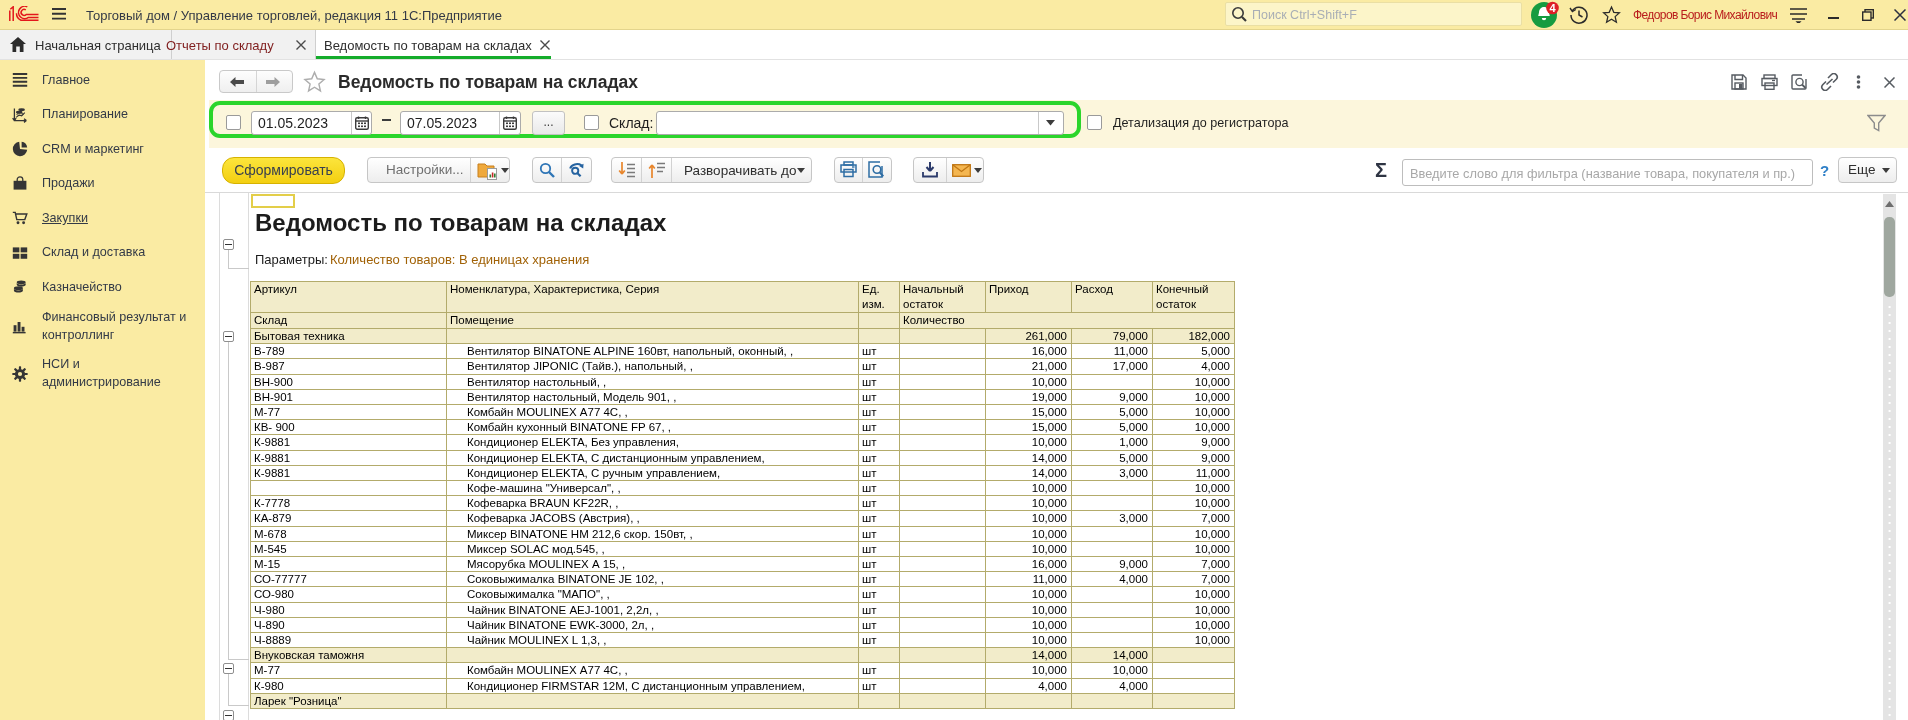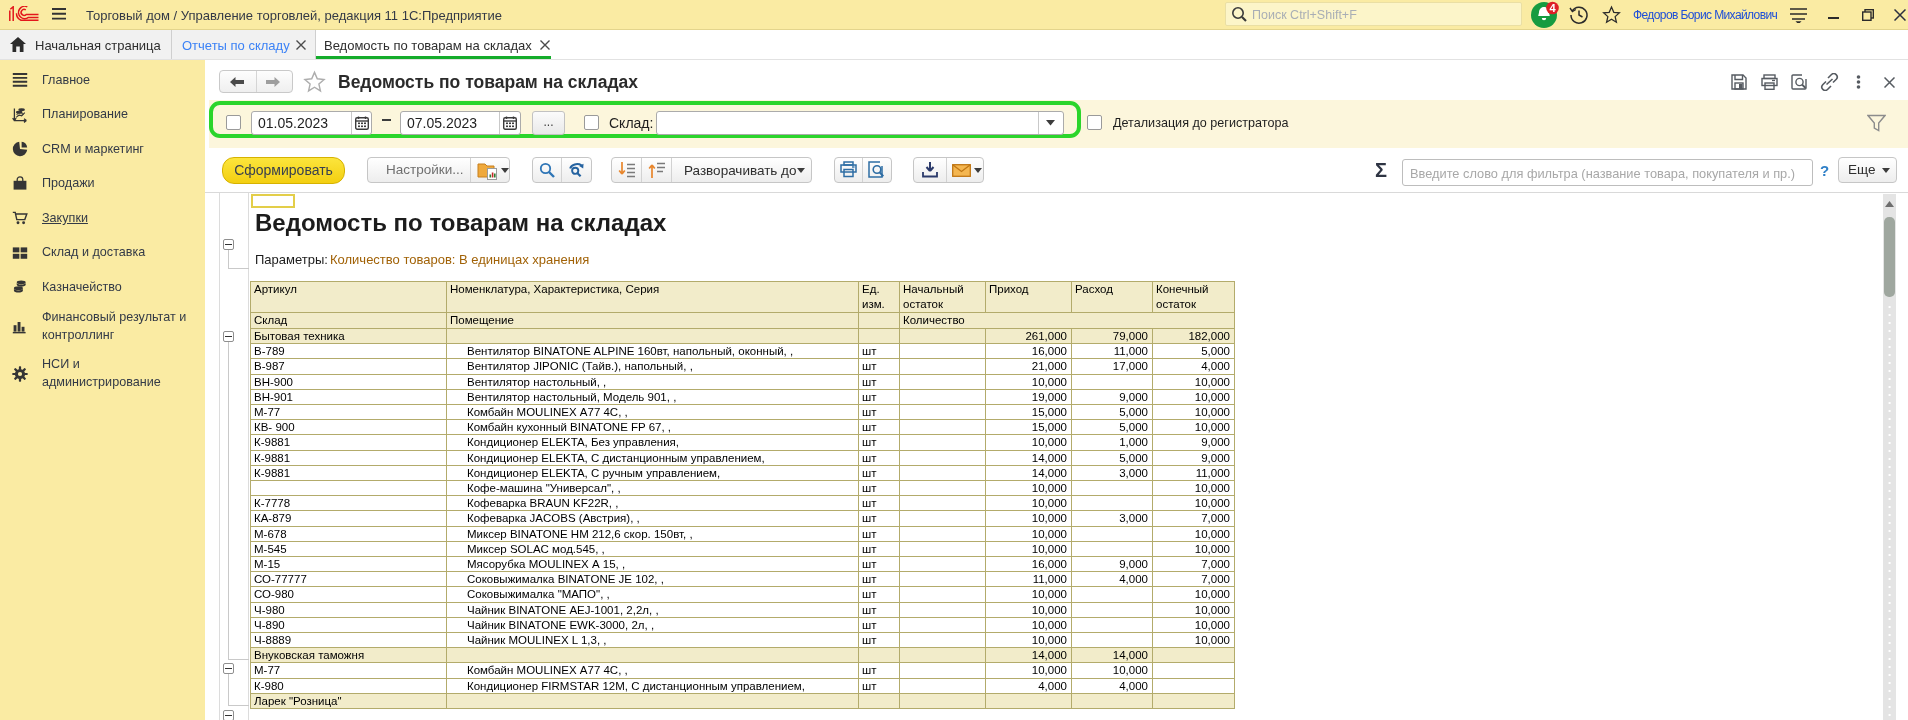--- a/index.html
+++ b/index.html
@@ -2,21 +2,21 @@
 <html><head><meta charset="utf-8">
 <style>
   html,body{margin:0;padding:0;}
   body{width:1908px;height:720px;overflow:hidden;font-family:"Liberation Sans",sans-serif;position:relative;background:#fff;}
   .abs{position:absolute;}
   
   #topbar{left:0;top:0;width:1908px;height:30px;background:#FAEBA3;border-bottom:1px solid #E3D48C;box-sizing:border-box;}
   #apptitle{left:86px;top:8px;font-size:13px;color:#333946;}
   #searchbox{left:1225px;top:2px;width:297px;height:24px;background:#FCF5C9;border:1px solid #EADFA4;border-radius:2px;box-sizing:border-box;}
   #searchph{left:1252px;top:8px;font-size:12.5px;color:#A9AEB5;}
-  #username{left:1633px;top:8px;font-size:12px;letter-spacing:-0.6px;color:#1d4ed8;}
+  #username{left:1633px;top:8px;font-size:12px;letter-spacing:-0.6px;color:#b91c1c;}
   
   #tabbar{left:0;top:30px;width:1908px;height:30px;background:#fff;border-bottom:1px solid #E2E2E2;box-sizing:border-box;}
   .tab{height:29px;box-sizing:border-box;}
   #tab1{left:0;top:30px;width:172px;background:#F1F1F1;border-right:1px solid #CFCFCF;}
   #tab2{left:172px;top:30px;width:144px;background:#F1F1F1;border-right:1px solid #CFCFCF;}
   #tab3{left:316px;top:30px;width:235px;background:#FFF;border-bottom:3.5px solid #14AC2B;}
   .tabtxt{top:6px;}
   
   #sidebar{left:0;top:60px;width:205px;height:660px;background:#FAEBA3;}
   .sbitem{left:42px;font-size:12.6px;color:#333A47;line-height:17.5px;}
@@ -108,21 +108,21 @@
   </svg>
 
 <div class="abs" id="tabbar"></div>
 <div class="abs tab" id="tab1"></div>
 <div class="abs tab" id="tab2"></div>
 <div class="abs tab" id="tab3"></div>
 <svg class="abs" style="left:10px;top:37px" width="16" height="15" viewBox="0 0 16 15">
     <path d="M8 0 L16 7 H13.5 V15 H9.8 V9.5 H6.2 V15 H2.5 V7 H0 Z" fill="#2B2B2B"></path>
   </svg>
 <div class="abs tabtxt" style="left:35px;top:38px;font-size:13px;color:#2E2E2E;">Начальная страница</div>
-<div class="abs tabtxt" style="left:182px;top:38px;font-size:13px;color:#3b82f6;">Отчеты по складу</div>
+<div class="abs tabtxt" style="left:166px;top:38px;font-size:13px;color:#7f1d1d;">Отчеты по складу</div>
 <svg class="abs" style="left:296px;top:40px" width="10" height="10">
     <path d="M0.5 0.5 L9.5 9.5 M9.5 0.5 L0.5 9.5" stroke="#4A4A4A" stroke-width="1.4"></path>
   </svg>
 <div class="abs tabtxt" style="left:324px;top:38px;font-size:13px;color:#2E2E2E;">Ведомость по товарам на складах</div>
 <svg class="abs" style="left:540px;top:40px" width="10" height="10">
     <path d="M0.5 0.5 L9.5 9.5 M9.5 0.5 L0.5 9.5" stroke="#4A4A4A" stroke-width="1.4"></path>
   </svg>
 
 <div class="abs" id="sidebar"></div>
 <svg class="abs sbicon" style="top:72px" viewBox="0 0 20 20">

